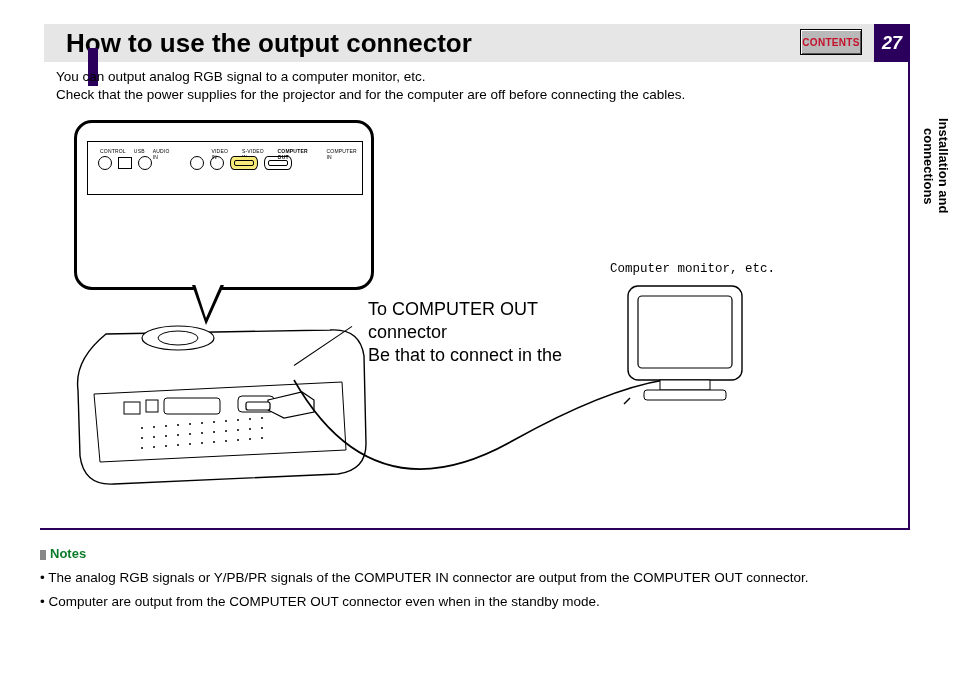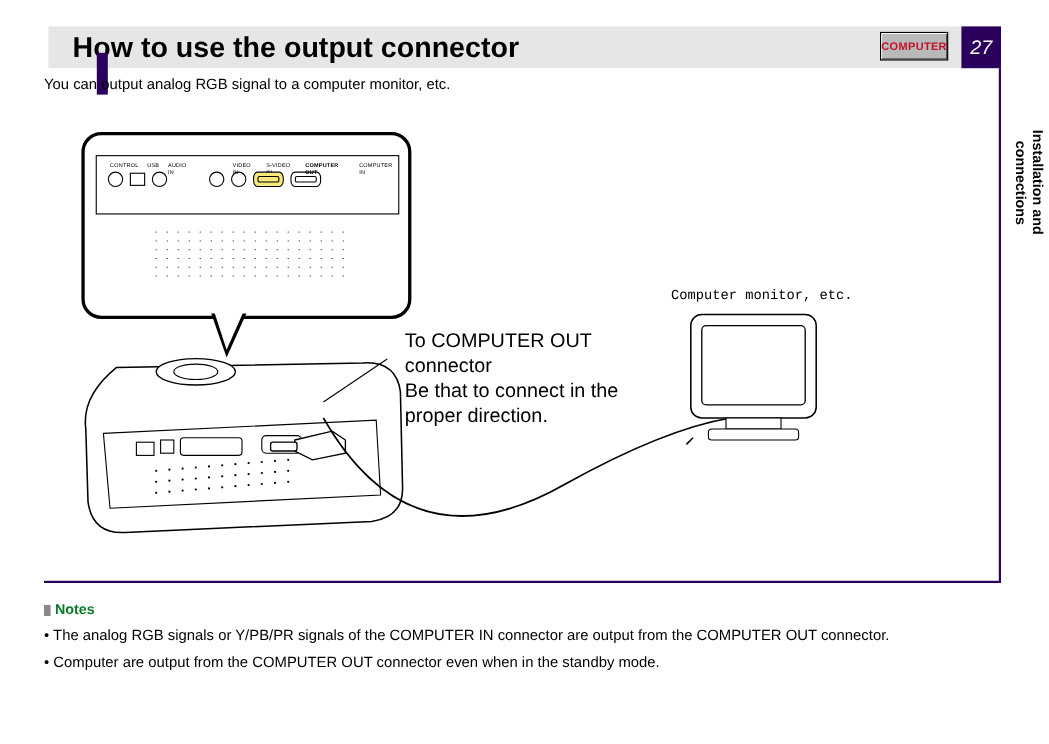--- a/index.html
+++ b/index.html
@@ -61,30 +61,30 @@
     letter-spacing: 0.3px;
   }
   .page-num-box {
     position: absolute;
     left: 874px;
     top: 24px;
     width: 36px;
     height: 38px;
     background: #2a005c;
     color: #fff;
-    font-weight: normal;
+    font-weight: bold;
     font-size: 18px;
     display: flex;
     align-items: center;
     justify-content: center;
     font-style: italic;
   }
   .intro-text {
     position: absolute;
-    left: 40px;
+    left: 56px;
     top: 68px;
     font-size: 13.5px;
     line-height: 1.35em;
     color: #000;
   }
   .side-tab {
     position: absolute;
     left: 918px;
     top: 100px;
     width: 36px;
@@ -257,31 +257,32 @@
 </head>
 <body>
 
 <div class="page">
 
   <div class="title-bar">
     <div class="left-accent"></div>
     <div class="title-text">How to use the output connector</div>
   </div>
 
-  <div class="contents-btn">COMPUTER</div>
+  <div class="contents-btn">CONTENTS</div>
 
   <div class="page-num-box">27</div>
 
   <div class="body-rule-right"></div>
 
   <div class="side-tab">Installation and
 connections</div>
 
   <div class="intro-text">
     <div>You can output analog RGB signal to a computer monitor, etc.</div>
+    <div>Check that the power supplies for the projector and for the computer are off before connecting the cables.</div>
   </div>
 
   <div class="diagram">
 
     <div class="callout-box">
       <div class="port-panel">
         <div class="port-labels">
           <span>CONTROL</span>
           <span>USB</span>
           <span>AUDIO IN</span>
@@ -359,21 +360,20 @@
 
     <div class="leader-line"></div>
 
     <svg class="cable-svg" viewBox="0 0 400 140">
       <path d="M24 30 q 80 140 220 60 q 90 -50 150 -60" fill="none" stroke="#000" stroke-width="1.6"></path>
     </svg>
 
     <div class="label-connector">
       <div>To COMPUTER OUT connector</div>
       <div>Be that to connect in the</div>
-      <div>proper direction.</div>
     </div>
 
     <div class="label-monitor">Computer monitor, etc.</div>
 
     <div class="monitor">
       <svg class="mon-svg" viewBox="0 0 130 130">
         <rect x="8" y="6" width="114" height="94" rx="10" fill="#fff" stroke="#000" stroke-width="1.4"></rect>
         <rect x="18" y="16" width="94" height="72" rx="4" fill="#fff" stroke="#000" stroke-width="1.2"></rect>
         <rect x="40" y="100" width="50" height="10" fill="#fff" stroke="#000"></rect>
         <rect x="24" y="110" width="82" height="10" rx="3" fill="#fff" stroke="#000"></rect>

